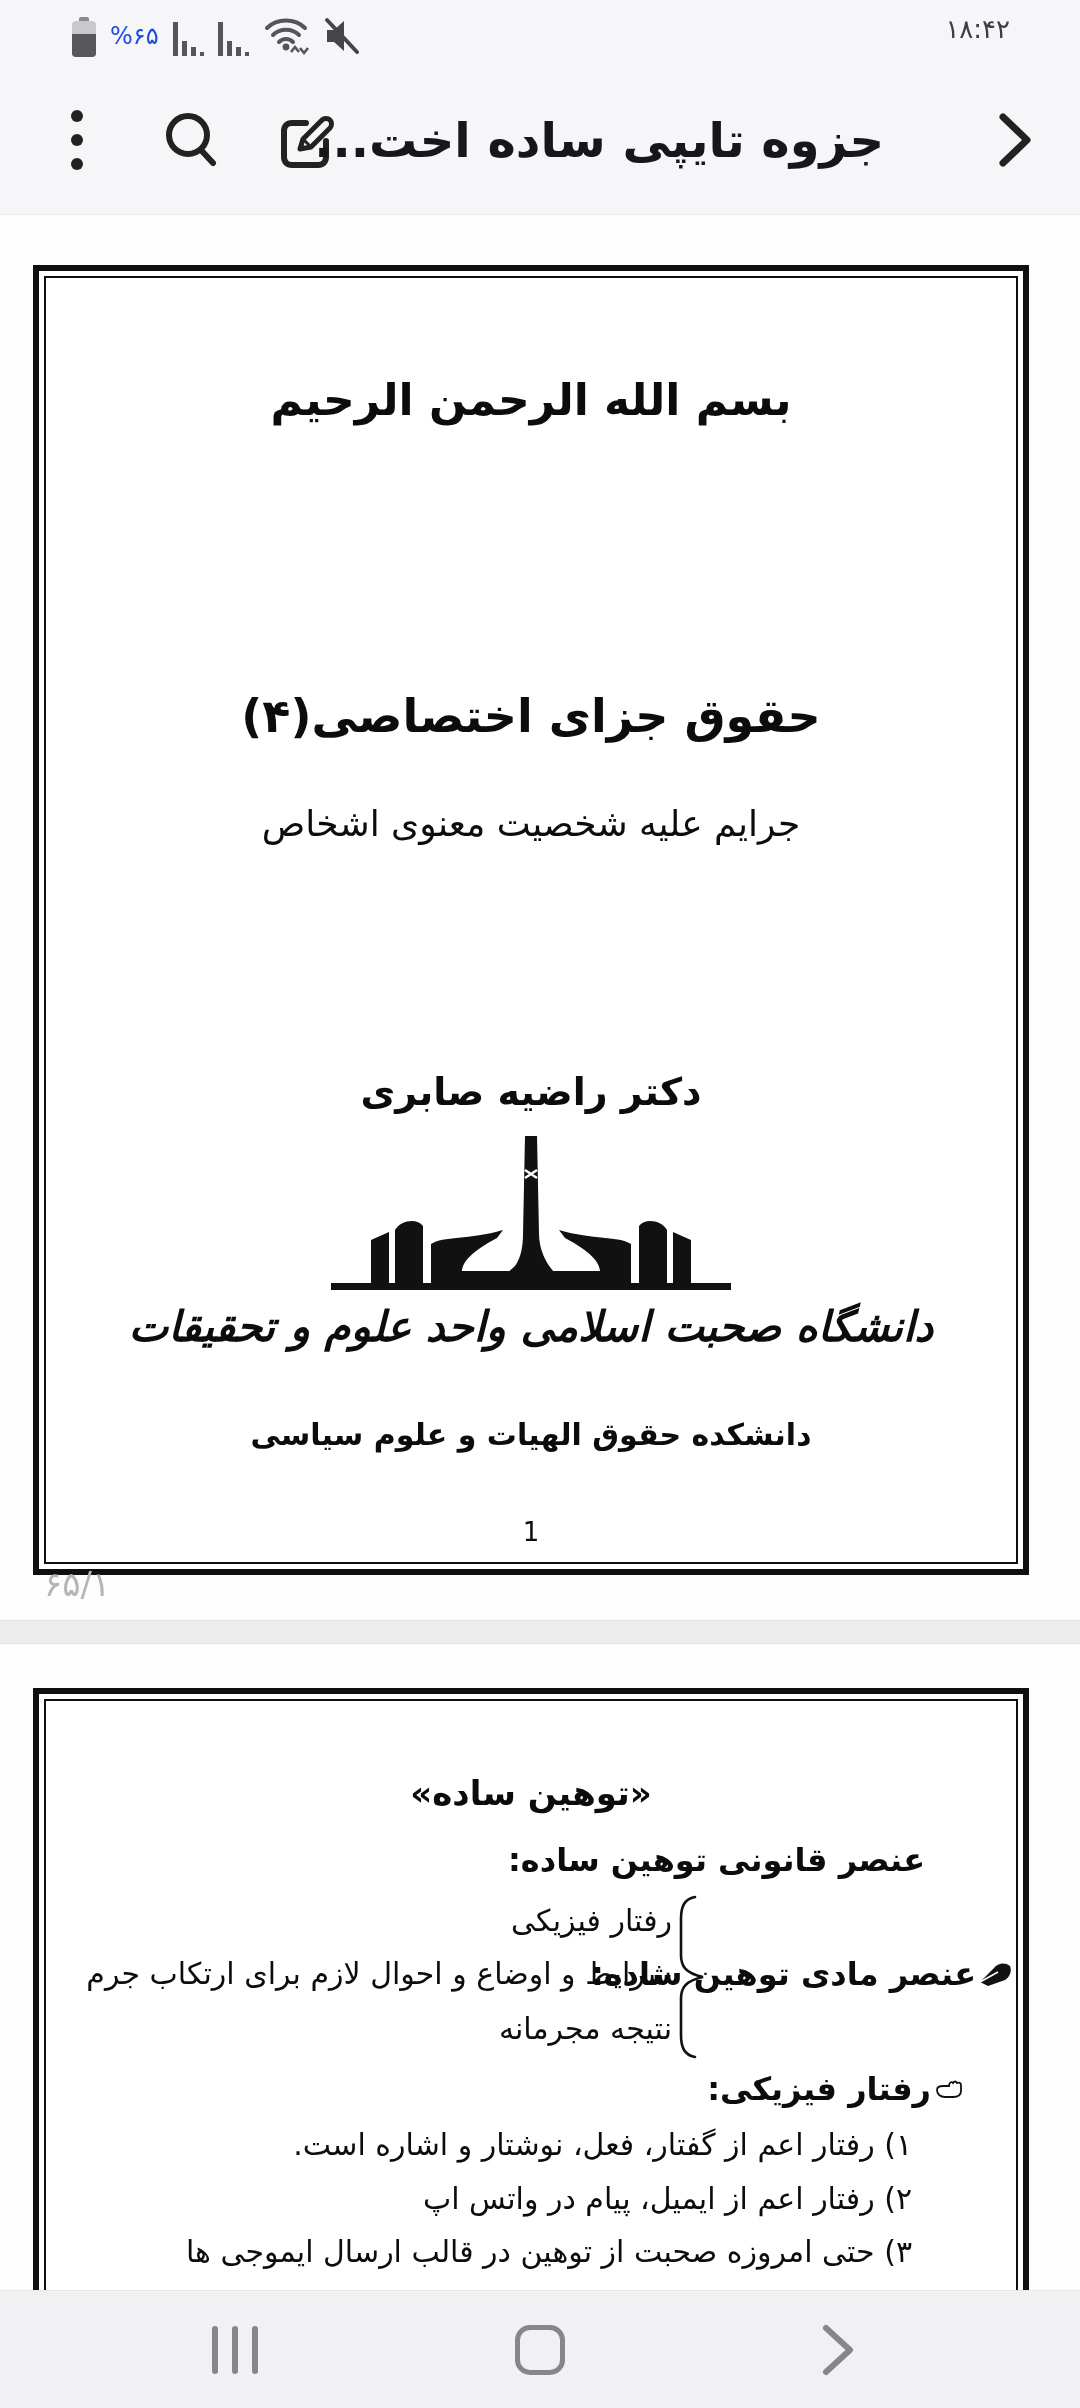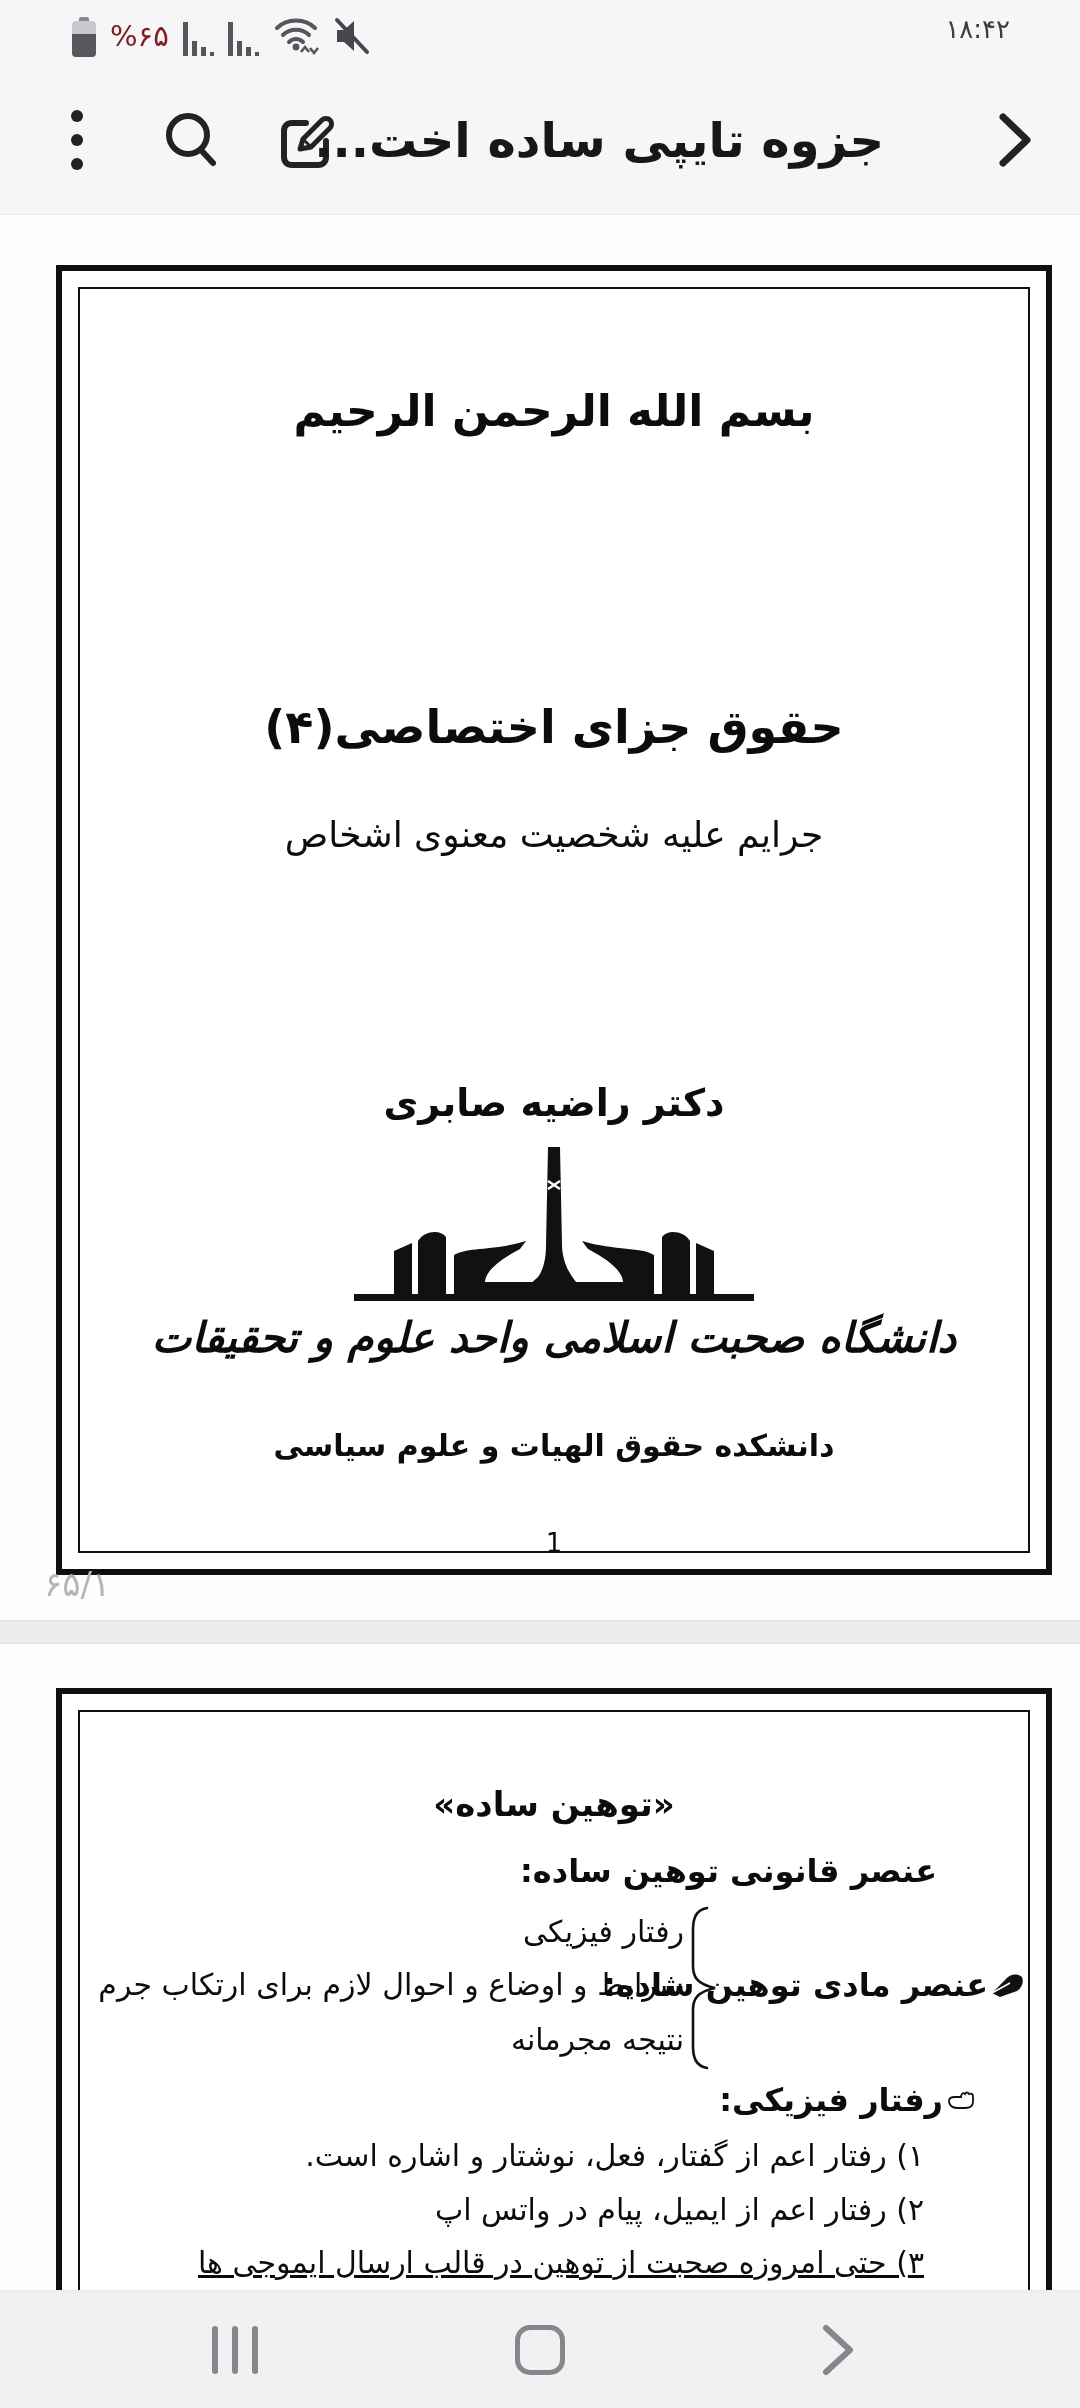--- a/index.html
+++ b/index.html
@@ -8,34 +8,34 @@
 
   
   .header { position:absolute; top:0; left:0; width:1080px; height:215px;
             background:#f6f6f8; border-bottom:1px solid #ebebed; z-index:6; }
   .status-row { position:absolute; top:0; left:0; width:100%; height:66px; }
   .status-left { position:absolute; left:72px; top:12px; display:flex; align-items:center; gap:14px; }
   .battery { position:relative; width:24px; height:40px; margin-top:2px; }
   .battery .cap { position:absolute; top:0; left:7px; width:10px; height:5px; background:#8a8a8e; border-radius:2px 2px 0 0; }
   .battery .shell { position:absolute; top:4px; left:0; width:24px; height:36px; border-radius:4px; background:#c9c9cd; overflow:hidden; }
   .battery .fill { position:absolute; bottom:0; left:0; width:100%; height:64%; background:#57575c; }
-  .battery-text { font-size:29px; color:#7f1d1d; direction:ltr; }
+  .battery-text { font-size:24px; color:#1d4ed8; direction:ltr; }
   .sim-signal { display:flex; align-items:flex-end; gap:4px; height:40px; }
   .sim-signal i { display:block; background:#55555a; }
   .time-text { position:absolute; right:70px; top:14px; font-size:26px; color:#3d3d42; direction:ltr; letter-spacing:2px; }
 
   .appbar-row { position:absolute; top:66px; left:0; width:100%; height:148px; }
   .icon-btn { position:absolute; top:50%; transform:translateY(-50%); display:flex; align-items:center; justify-content:center; }
   .appbar-title { position:absolute; right:196px; top:50%; transform:translateY(-50%);
                   direction:rtl; font-size:48px; font-weight:bold; color:#17171a; white-space:nowrap; }
 
   
   .viewer { position:absolute; top:216px; left:0; width:1080px; height:2192px; background:#fdfdfe; }
 
-  .page-card { position:absolute; left:56px; width:996px; border:6px solid #101010; padding:16px; background:#fff; }
+  .page-card { position:absolute; left:33px; width:996px; border:6px solid #101010; padding:5px; background:#fff; }
   .page-inner { width:100%; height:100%; border:2px solid #101010; position:relative; background:#fff; }
 
   .page1 { top:49px; height:1310px; }
   .page2 { top:1472px; height:800px; }
 
   .c-line { position:absolute; left:0; width:100%; text-align:center; direction:rtl; color:#0c0c0c; white-space:nowrap; }
   .bismillah { top:96px; font-size:44px; font-weight:bold; line-height:52px; }
   .doc-title { top:410px; font-size:46px; font-weight:bold; line-height:56px; }
   .doc-subtitle { top:522px; font-size:36px; line-height:48px; }
   .doc-author { top:788px; font-size:38px; font-weight:bold; line-height:52px; }
@@ -53,21 +53,21 @@
   .p2-title { top:72px; left:0; width:100%; text-align:center; font-weight:bold; font-size:34px; }
   .p2-legal { top:139px; right:91px; font-weight:bold; font-size:32px; }
   .p2-material-row { top:253px; right:2px; display:flex; align-items:center; gap:2px; font-weight:bold; font-size:32px; }
   .brace-item-1 { top:200px; right:344px; }
   .brace-item-2 { top:253px; right:344px; }
   .brace-item-3 { top:308px; right:344px; }
   .brace-svg { position:absolute; top:192px; right:310px; }
   .p2-physical { top:368px; right:49px; display:flex; align-items:center; gap:4px; font-weight:bold; font-size:32px;margin-left:44px; }
   .p2-li1 { top:424px; right:104px; }
   .p2-li2 { top:478px; right:104px; }
-  .p2-li3 { top:531px; right:104px;text-decoration:underline; }
+  .p2-li3 { top:531px; right:104px; }
 
   
   .navbar { position:absolute; top:2290px; left:0; width:1080px; height:118px; background:#f1f1f3;
             border-top:1px solid #e8e8ea; z-index:10; }
   .nav-btn { position:absolute; top:50%; transform:translate(-50%,-50%); display:flex; align-items:center; justify-content:center; }
   .recents-bars { display:flex; gap:14px; }
   .recents-bars i { display:block; width:6px; height:48px; background:#86868b; border-radius:3px; }
   .home-square { width:50px; height:50px; border:5px solid #86868b; border-radius:15px; }
 </style>
 </head>

